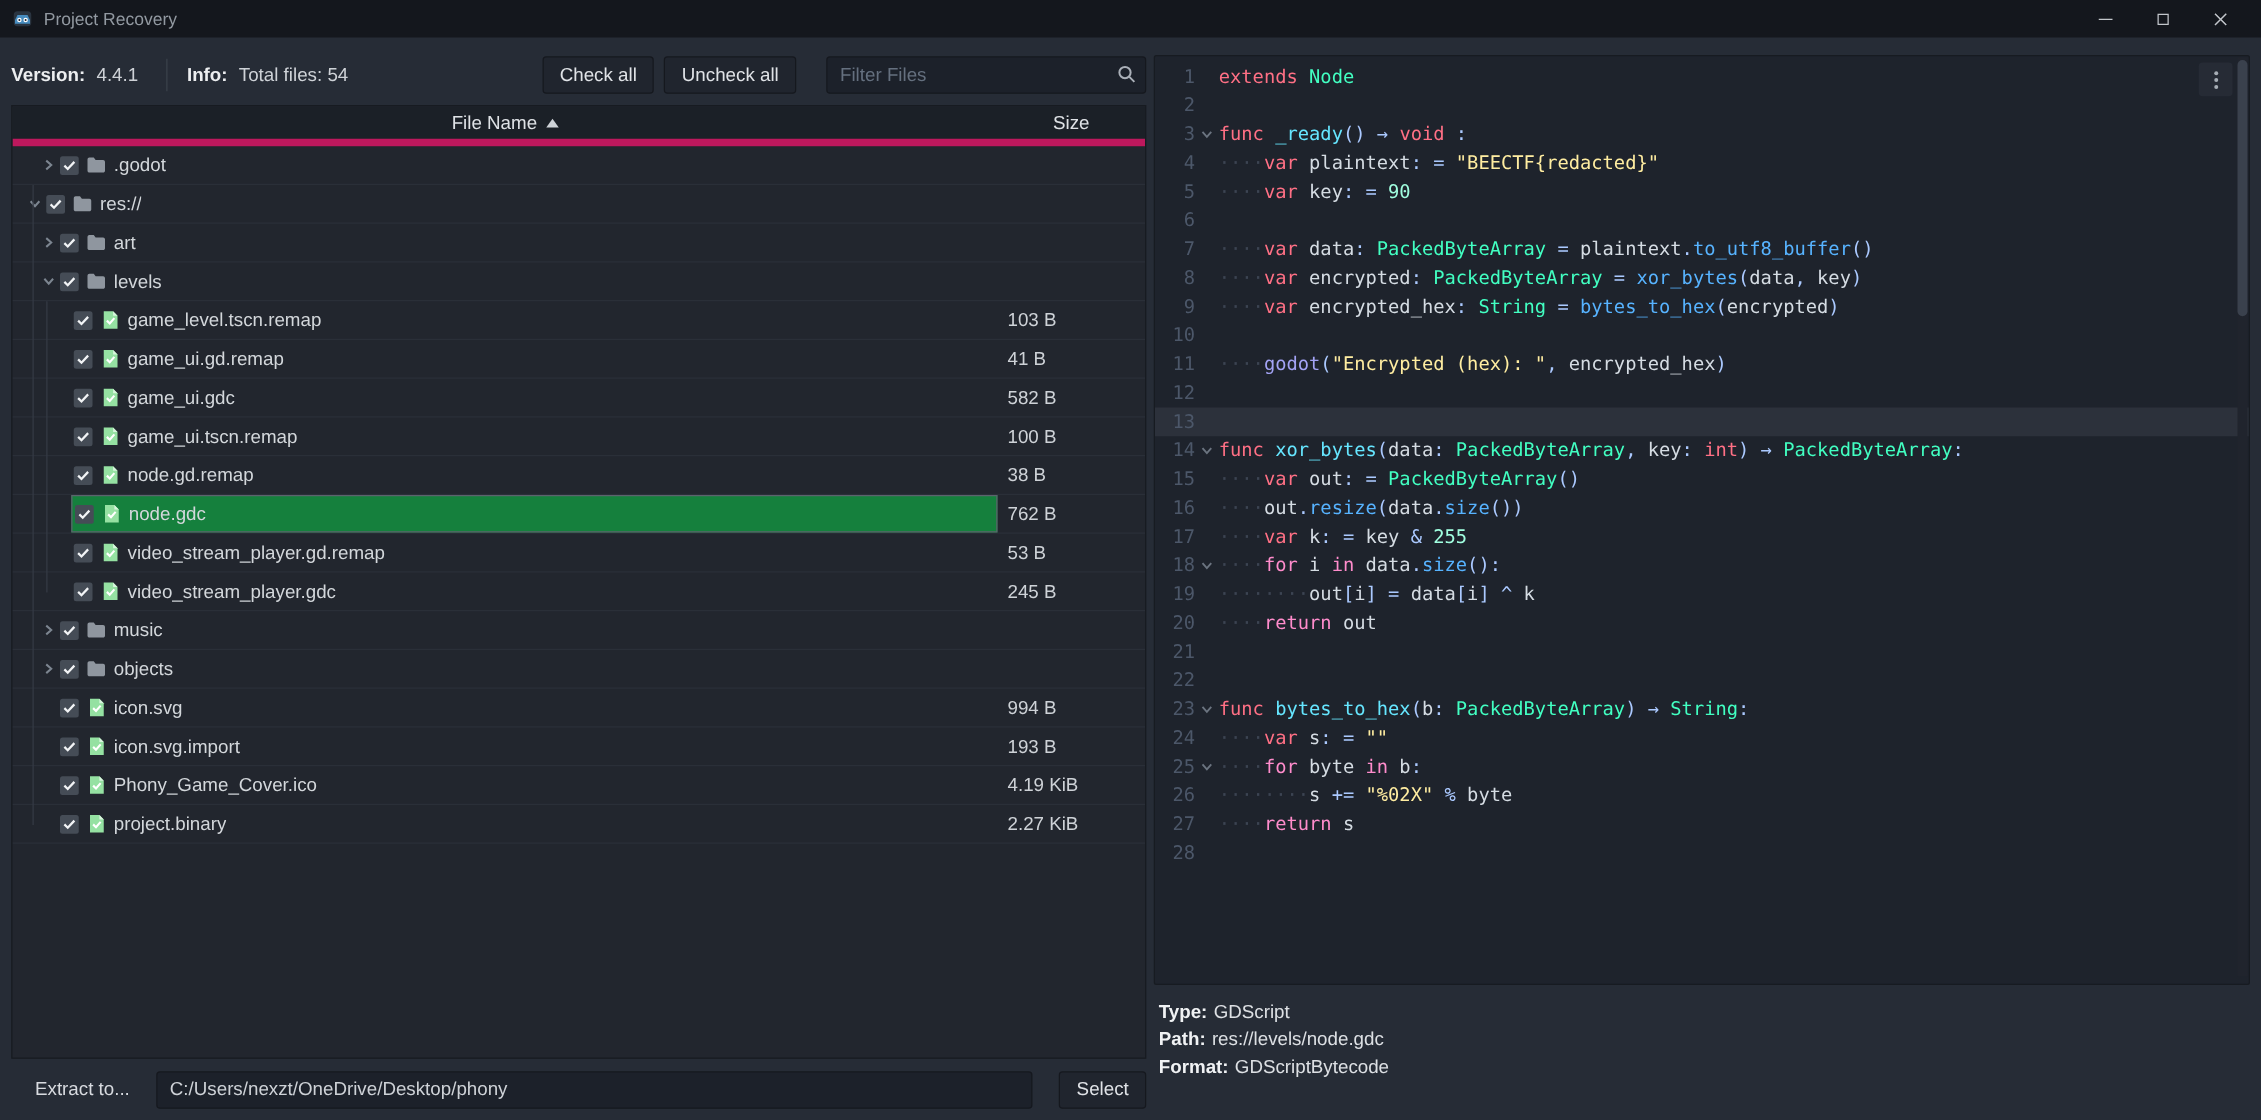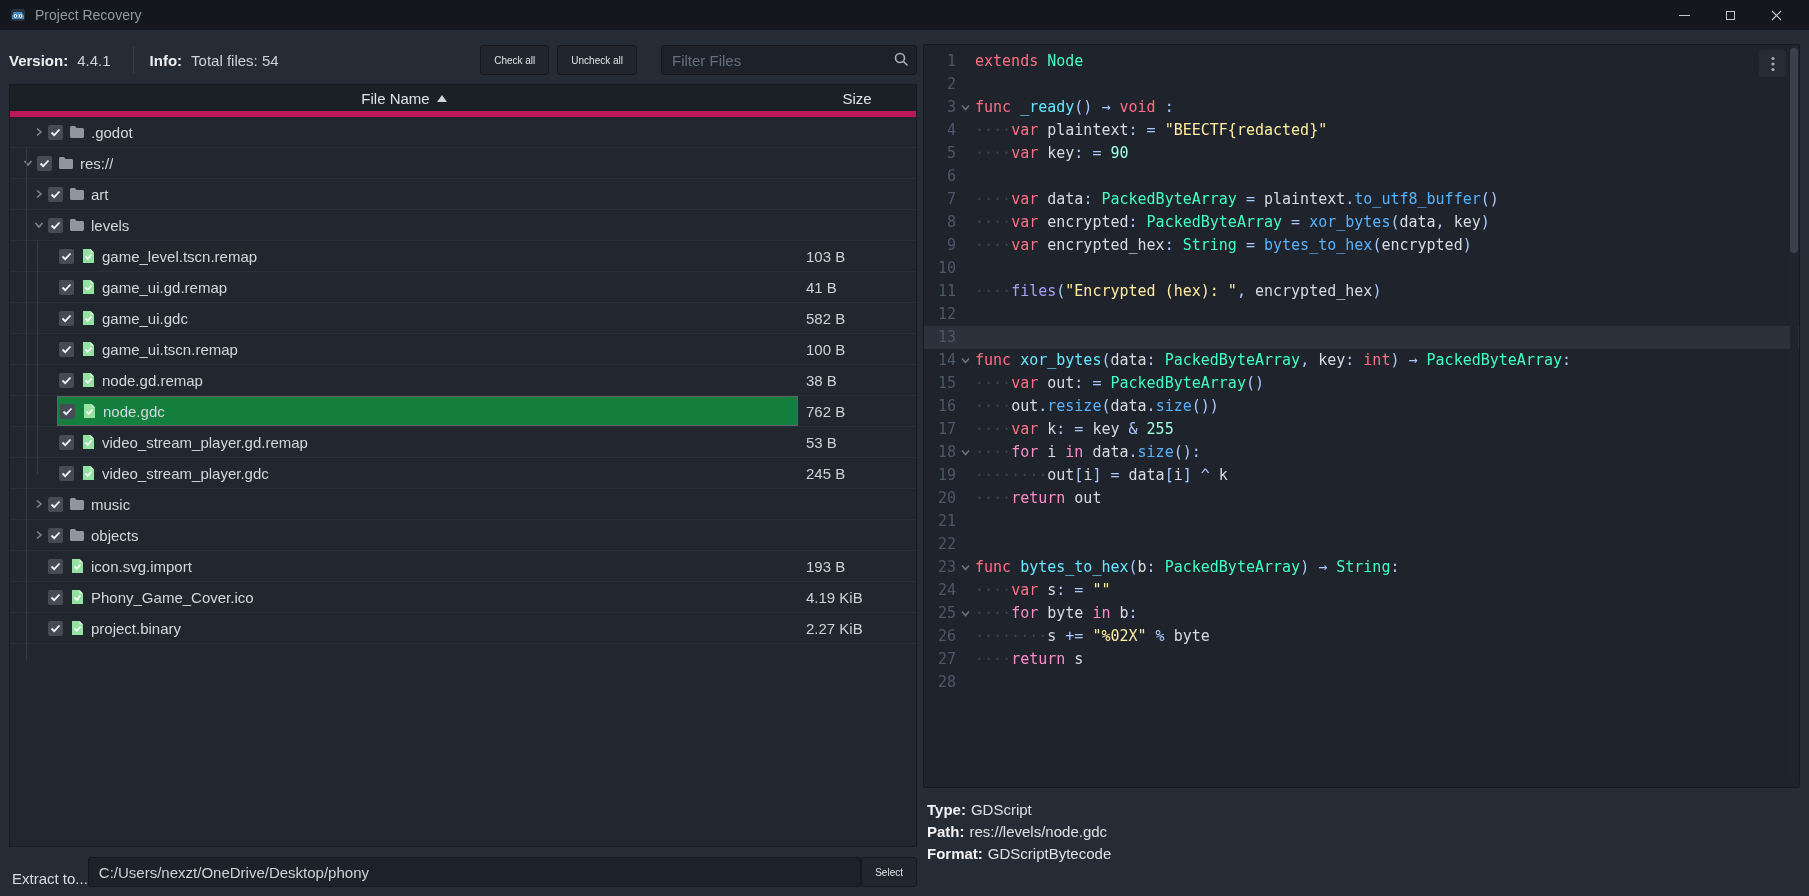--- a/index.html
+++ b/index.html
@@ -20,21 +20,21 @@
   .main{flex:1;display:flex;gap:6px;padding:14px 9px 0 9px;min-height:0;}
   .left{width:908px;display:flex;flex-direction:column;min-height:0;}
   .right{flex:1;display:flex;flex-direction:column;min-height:0;}
   
   .toolbar{height:32px;display:flex;align-items:center;margin-bottom:8px;flex:0 0 auto;}
   .tb-label{font-weight:bold;font-size:15px;color:#eceef0;margin-right:9px;}
   .tb-value{font-size:15px;color:#ced2d7;}
   .tb-sep{width:1px;height:26px;background:#3a414b;margin:0 16px 0 22px;}
   .tb-spacer{flex:1;}
   .btn{height:30px;padding:0 13px;background:#20252e;border:1px solid #15181e;
-       border-radius:3px;color:#e0e3e7;font-size:10px;display:flex;align-items:center;}
+       border-radius:3px;color:#e0e3e7;font-size:15px;display:flex;align-items:center;}
   .btn + .btn{margin-left:8px;}
   .filter-wrap{position:relative;width:256px;margin-left:24px;}
   .filter-input{width:100%;height:30px;background:#1c212a;border:1px solid #15181e;
        border-radius:3px;color:#ced2d7;font-size:15px;padding:0 30px 0 10px;outline:none;}
   .filter-input::placeholder{color:#65707f;}
   .search-ic{position:absolute;right:7px;top:6px;}
   
   .tree-panel{flex:1;background:#22262e;border:1px solid #171b21;display:flex;
               flex-direction:column;overflow:hidden;min-height:0;}
   .tree-header{height:32px;background:#1b2027;border-bottom:6px solid #be185d;
@@ -51,21 +51,21 @@
   .row-main{flex:1;display:flex;align-items:center;height:100%;gap:6px;min-width:0;padding-left:2px;}
   .row-main.sel{background:#15803d;border:1px solid #5c636d;}
   .checkbox{width:15px;height:15px;background:#454c56;border-radius:2px;flex:0 0 auto;
             display:flex;align-items:center;justify-content:center;}
   .ticon{width:16px;height:16px;flex:0 0 auto;display:flex;align-items:center;justify-content:center;}
   .tlabel{white-space:nowrap;overflow:hidden;}
   .size-cell{width:118px;flex:0 0 auto;padding-left:8px;font-size:15px;color:#ced2d7;height:100%;
              display:flex;align-items:center;}
   .vguide{position:absolute;width:1px;background:#343a44;}
   
-  .bottombar{height:31px;margin:9px 0 9px 0;display:flex;align-items:flex-end;gap:0;flex:0 0 auto;}
+  .bottombar{height:31px;margin:9px 0 9px 16px;display:flex;align-items:center;gap:21px;flex:0 0 auto;}
   .extract-label{font-size:15px;color:#d8dbe0;white-space:nowrap;padding-left:3px;}
   .path-input{flex:1;height:30px;background:#1c212a;border:1px solid #15181e;border-radius:3px;
               color:#ced2d7;font-size:15px;padding:0 10px;outline:none;}
   
   .code-panel{height:744px;background:var(--c-editor-bg,#1e232c);position:relative;
               border:1px solid #171b21;border-radius:2px;flex:0 0 auto;overflow:hidden;
               font-family:"DejaVu Sans Mono",monospace;font-size:15px;}
   .code-lines{padding-top:5px;}
   .cl{display:flex;height:23px;line-height:23px;white-space:pre;}
   .cl.hl{background:var(--c-curline,#2c313b);}
@@ -436,20 +436,39 @@
                     <polyline points="1.5,5.5 4.2,8.2 9.5,2.5" fill="none" stroke="#f2f4f6" stroke-width="1.8"></polyline>
                   </svg>
                 </span>
                 <span class="ticon">
                   <svg width="13" height="16" viewBox="0 0 13 16">
                     <path d="M1 1 L8.5 1 L12 4.5 L12 15 L1 15 Z" fill="#95e1a2"></path>
                     <path d="M8.5 1 L8.5 4.5 L12 4.5 Z" fill="#d9f6de"></path>
                     <polyline points="3.5,8.5 5.8,10.8 9.5,6.5" fill="none" stroke="#ffffff" stroke-width="1.7"></polyline>
                   </svg>
                 </span>
+                <span class="tlabel">icon.svg</span>
+              </div>
+              <div class="size-cell">994 B</div>
+            </div>
+            <div class="trow" style="padding-left: 21px;">
+              <span class="chev"></span>
+              <div class="row-main">
+                <span class="checkbox">
+                  <svg width="11" height="11" viewBox="0 0 11 11">
+                    <polyline points="1.5,5.5 4.2,8.2 9.5,2.5" fill="none" stroke="#f2f4f6" stroke-width="1.8"></polyline>
+                  </svg>
+                </span>
+                <span class="ticon">
+                  <svg width="13" height="16" viewBox="0 0 13 16">
+                    <path d="M1 1 L8.5 1 L12 4.5 L12 15 L1 15 Z" fill="#95e1a2"></path>
+                    <path d="M8.5 1 L8.5 4.5 L12 4.5 Z" fill="#d9f6de"></path>
+                    <polyline points="3.5,8.5 5.8,10.8 9.5,6.5" fill="none" stroke="#ffffff" stroke-width="1.7"></polyline>
+                  </svg>
+                </span>
                 <span class="tlabel">icon.svg.import</span>
               </div>
               <div class="size-cell">193 B</div>
             </div>
             <div class="trow" style="padding-left: 21px;">
               <span class="chev"></span>
               <div class="row-main">
                 <span class="checkbox">
                   <svg width="11" height="11" viewBox="0 0 11 11">
                     <polyline points="1.5,5.5 4.2,8.2 9.5,2.5" fill="none" stroke="#f2f4f6" stroke-width="1.8"></polyline>
@@ -505,21 +524,21 @@
             <div class="cl"><div class="ln-num">3</div><div class="ln-fold"><svg width="11" height="11" viewBox="0 0 11 11">
                   <polyline points="2,3.5 5.5,7.5 9,3.5" fill="none" stroke="#6b7480" stroke-width="1.5"></polyline>
                 </svg></div><div class="ln-code"><span class="s-kw">func</span><span class="s-txt"> </span><span class="s-fndef">_ready</span><span class="s-op">()</span><span class="s-txt"> </span><span class="s-op">→</span><span class="s-txt"> </span><span class="s-kw">void</span><span class="s-txt"> </span><span class="s-op">:</span></div></div>
             <div class="cl"><div class="ln-num">4</div><div class="ln-fold"></div><div class="ln-code"><span class="s-ws">····</span><span class="s-kw">var</span><span class="s-txt"> plaintext</span><span class="s-op">:</span><span class="s-op"> = </span><span class="s-str">"BEECTF{redacted}"</span></div></div>
             <div class="cl"><div class="ln-num">5</div><div class="ln-fold"></div><div class="ln-code"><span class="s-ws">····</span><span class="s-kw">var</span><span class="s-txt"> key</span><span class="s-op">:</span><span class="s-op"> = </span><span class="s-num">90</span></div></div>
             <div class="cl"><div class="ln-num">6</div><div class="ln-fold"></div><div class="ln-code"></div></div>
             <div class="cl"><div class="ln-num">7</div><div class="ln-fold"></div><div class="ln-code"><span class="s-ws">····</span><span class="s-kw">var</span><span class="s-txt"> data</span><span class="s-op">: </span><span class="s-type">PackedByteArray</span><span class="s-op"> = </span><span class="s-txt">plaintext</span><span class="s-op">.</span><span class="s-fncall">to_utf8_buffer</span><span class="s-op">()</span></div></div>
             <div class="cl"><div class="ln-num">8</div><div class="ln-fold"></div><div class="ln-code"><span class="s-ws">····</span><span class="s-kw">var</span><span class="s-txt"> encrypted</span><span class="s-op">: </span><span class="s-type">PackedByteArray</span><span class="s-op"> = </span><span class="s-fncall">xor_bytes</span><span class="s-op">(</span><span class="s-txt">data</span><span class="s-op">, </span><span class="s-txt">key</span><span class="s-op">)</span></div></div>
             <div class="cl"><div class="ln-num">9</div><div class="ln-fold"></div><div class="ln-code"><span class="s-ws">····</span><span class="s-kw">var</span><span class="s-txt"> encrypted_hex</span><span class="s-op">: </span><span class="s-type">String</span><span class="s-op"> = </span><span class="s-fncall">bytes_to_hex</span><span class="s-op">(</span><span class="s-txt">encrypted</span><span class="s-op">)</span></div></div>
             <div class="cl"><div class="ln-num">10</div><div class="ln-fold"></div><div class="ln-code"></div></div>
-            <div class="cl"><div class="ln-num">11</div><div class="ln-fold"></div><div class="ln-code"><span class="s-ws">····</span><span class="s-global">files</span><span class="s-op">(</span><span class="s-str">"Encrypted (hex): "</span><span class="s-op">, </span><span class="s-txt">encrypted_hex</span><span class="s-op">)</span></div></div>
+            <div class="cl"><div class="ln-num">11</div><div class="ln-fold"></div><div class="ln-code"><span class="s-ws">····</span><span class="s-global">godot</span><span class="s-op">(</span><span class="s-str">"Encrypted (hex): "</span><span class="s-op">, </span><span class="s-txt">encrypted_hex</span><span class="s-op">)</span></div></div>
             <div class="cl"><div class="ln-num">12</div><div class="ln-fold"></div><div class="ln-code"></div></div>
             <div class="cl hl"><div class="ln-num">13</div><div class="ln-fold"></div><div class="ln-code"></div></div>
             <div class="cl"><div class="ln-num">14</div><div class="ln-fold"><svg width="11" height="11" viewBox="0 0 11 11">
                   <polyline points="2,3.5 5.5,7.5 9,3.5" fill="none" stroke="#6b7480" stroke-width="1.5"></polyline>
                 </svg></div><div class="ln-code"><span class="s-kw">func</span><span class="s-txt"> </span><span class="s-fndef">xor_bytes</span><span class="s-op">(</span><span class="s-txt">data</span><span class="s-op">: </span><span class="s-type">PackedByteArray</span><span class="s-op">, </span><span class="s-txt">key</span><span class="s-op">: </span><span class="s-kw">int</span><span class="s-op">)</span><span class="s-op"> → </span><span class="s-type">PackedByteArray</span><span class="s-op">:</span></div></div>
             <div class="cl"><div class="ln-num">15</div><div class="ln-fold"></div><div class="ln-code"><span class="s-ws">····</span><span class="s-kw">var</span><span class="s-txt"> out</span><span class="s-op">:</span><span class="s-op"> = </span><span class="s-type">PackedByteArray</span><span class="s-op">()</span></div></div>
             <div class="cl"><div class="ln-num">16</div><div class="ln-fold"></div><div class="ln-code"><span class="s-ws">····</span><span class="s-txt">out</span><span class="s-op">.</span><span class="s-fncall">resize</span><span class="s-op">(</span><span class="s-txt">data</span><span class="s-op">.</span><span class="s-fncall">size</span><span class="s-op">())</span></div></div>
             <div class="cl"><div class="ln-num">17</div><div class="ln-fold"></div><div class="ln-code"><span class="s-ws">····</span><span class="s-kw">var</span><span class="s-txt"> k</span><span class="s-op">:</span><span class="s-op"> = </span><span class="s-txt">key</span><span class="s-op"> &amp; </span><span class="s-num">255</span></div></div>
             <div class="cl"><div class="ln-num">18</div><div class="ln-fold"><svg width="11" height="11" viewBox="0 0 11 11">
                   <polyline points="2,3.5 5.5,7.5 9,3.5" fill="none" stroke="#6b7480" stroke-width="1.5"></polyline>

